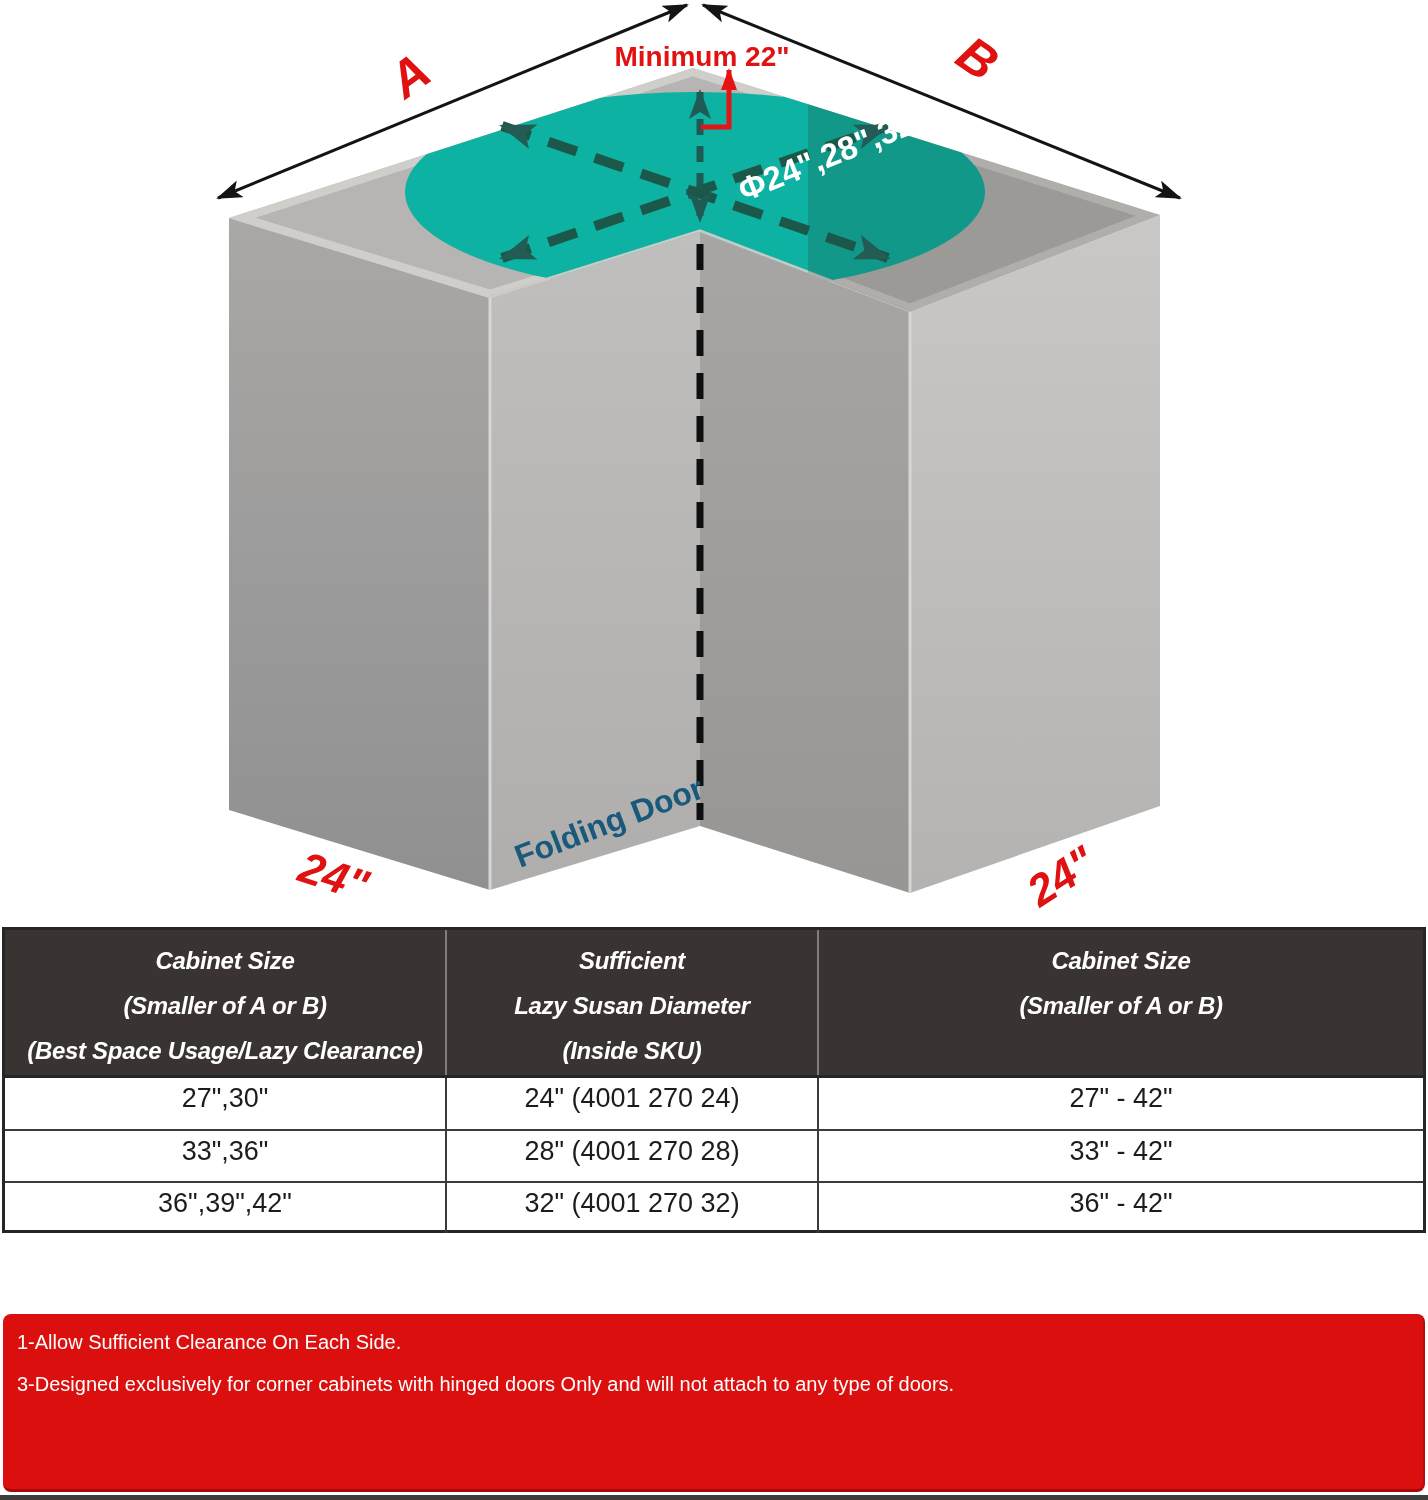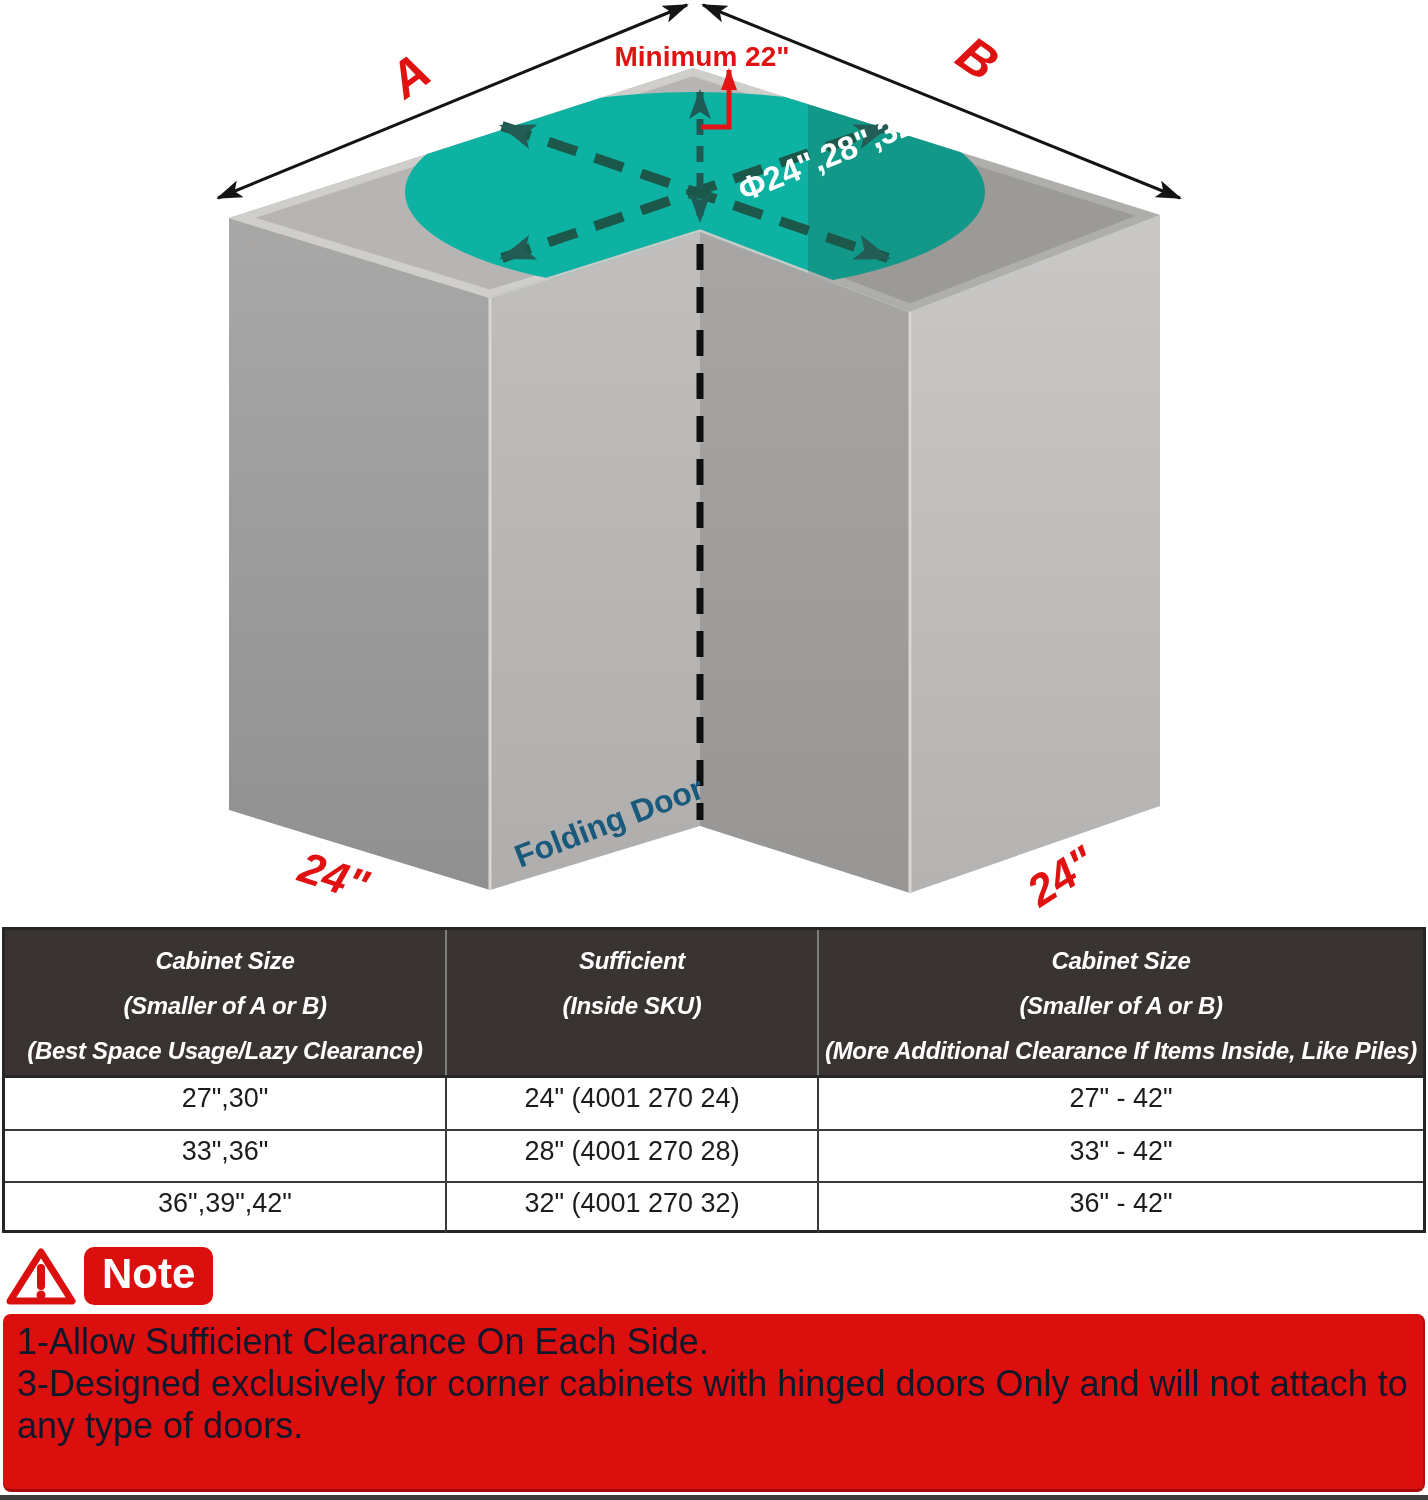--- a/index.html
+++ b/index.html
@@ -25,21 +25,21 @@
   .t-body .td:nth-child(-n+3){border-top:none;}
   .td + .td{border-left:2px solid #3a3a3a;}
   .t-body .td:nth-child(3n+1){border-left:none;}
 
   
   #note-head{position:absolute;left:6px;top:1246px;height:60px;display:flex;align-items:center;}
   #note-badge{background:#dc0f0f;color:#ffffff;font-weight:bold;font-size:42px;
               padding:1px 18px 5px 18px;border-radius:10px;margin-left:8px;line-height:52px;}
   #note-box{position:absolute;left:3px;right:3px;top:1314px;height:178px;background:#dc0f0f;
             border-radius:8px;border-bottom:3px solid #a50b0b;border-right:2px solid #b30d0d;
-            box-sizing:border-box;color:#0f172a;font-size:36px;line-height:42px;
+            box-sizing:border-box;color:#ffffff;font-size:20px;line-height:42px;
             padding:7px 14px;overflow:hidden;}
   #note-box p{margin:0;}
   #bottom-rule{position:absolute;left:0;right:0;top:1495px;height:5px;background:#3d3d3d;}
 </style>
 </head>
 <body>
 
 <div class="stage">
 
   <svg id="diagram" viewBox="0 0 1428 927" xmlns="http://www.w3.org/2000/svg">
@@ -120,49 +120,41 @@
 
   <div id="spec-table">
     <div class="t-header">
       <div class="th">
         <p>Cabinet Size</p>
         <p>(Smaller of A or B)</p>
         <p>(Best Space Usage/Lazy Clearance)</p>
       </div>
       <div class="th">
         <p>Sufficient</p>
+        <p>Lazy Susan Diameter</p>
         <p>(Inside SKU)</p>
       </div>
       <div class="th">
         <p>Cabinet Size</p>
         <p>(Smaller of A or B)</p>
-        <p>(More Additional Clearance If Items Inside, Like Piles)</p>
       </div>
     </div>
     <div class="t-body">
       <div class="td">27",30"</div>
       <div class="td">24" (4001 270 24)</div>
       <div class="td">27" - 42"</div>
       <div class="td">33",36"</div>
       <div class="td">28" (4001 270 28)</div>
       <div class="td">33" - 42"</div>
       <div class="td">36",39",42"</div>
       <div class="td">32" (4001 270 32)</div>
       <div class="td">36" - 42"</div>
     </div>
   </div>
 
-  <div id="note-head">
-    <svg width="70" height="60" viewBox="0 0 70 60">
-      <path d="M35,6 L66,55 L4,55 Z" fill="#ffffff" stroke="#dc0f0f" stroke-width="7" stroke-linejoin="round"></path>
-      <line x1="35" y1="22" x2="35" y2="40" stroke="#dc0f0f" stroke-width="8" stroke-linecap="round"></line>
-      <circle cx="35" cy="49" r="4.5" fill="#dc0f0f"></circle>
-    </svg>
-    <div id="note-badge">Note</div>
-  </div>
 
   <div id="note-box">
     <p>1-Allow Sufficient Clearance On Each Side.</p>
     <p>3-Designed exclusively for corner cabinets with hinged doors Only and will not attach to any type of doors.</p>
   </div>
 
   <div id="bottom-rule"></div>
 </div>
 
 </body></html>

